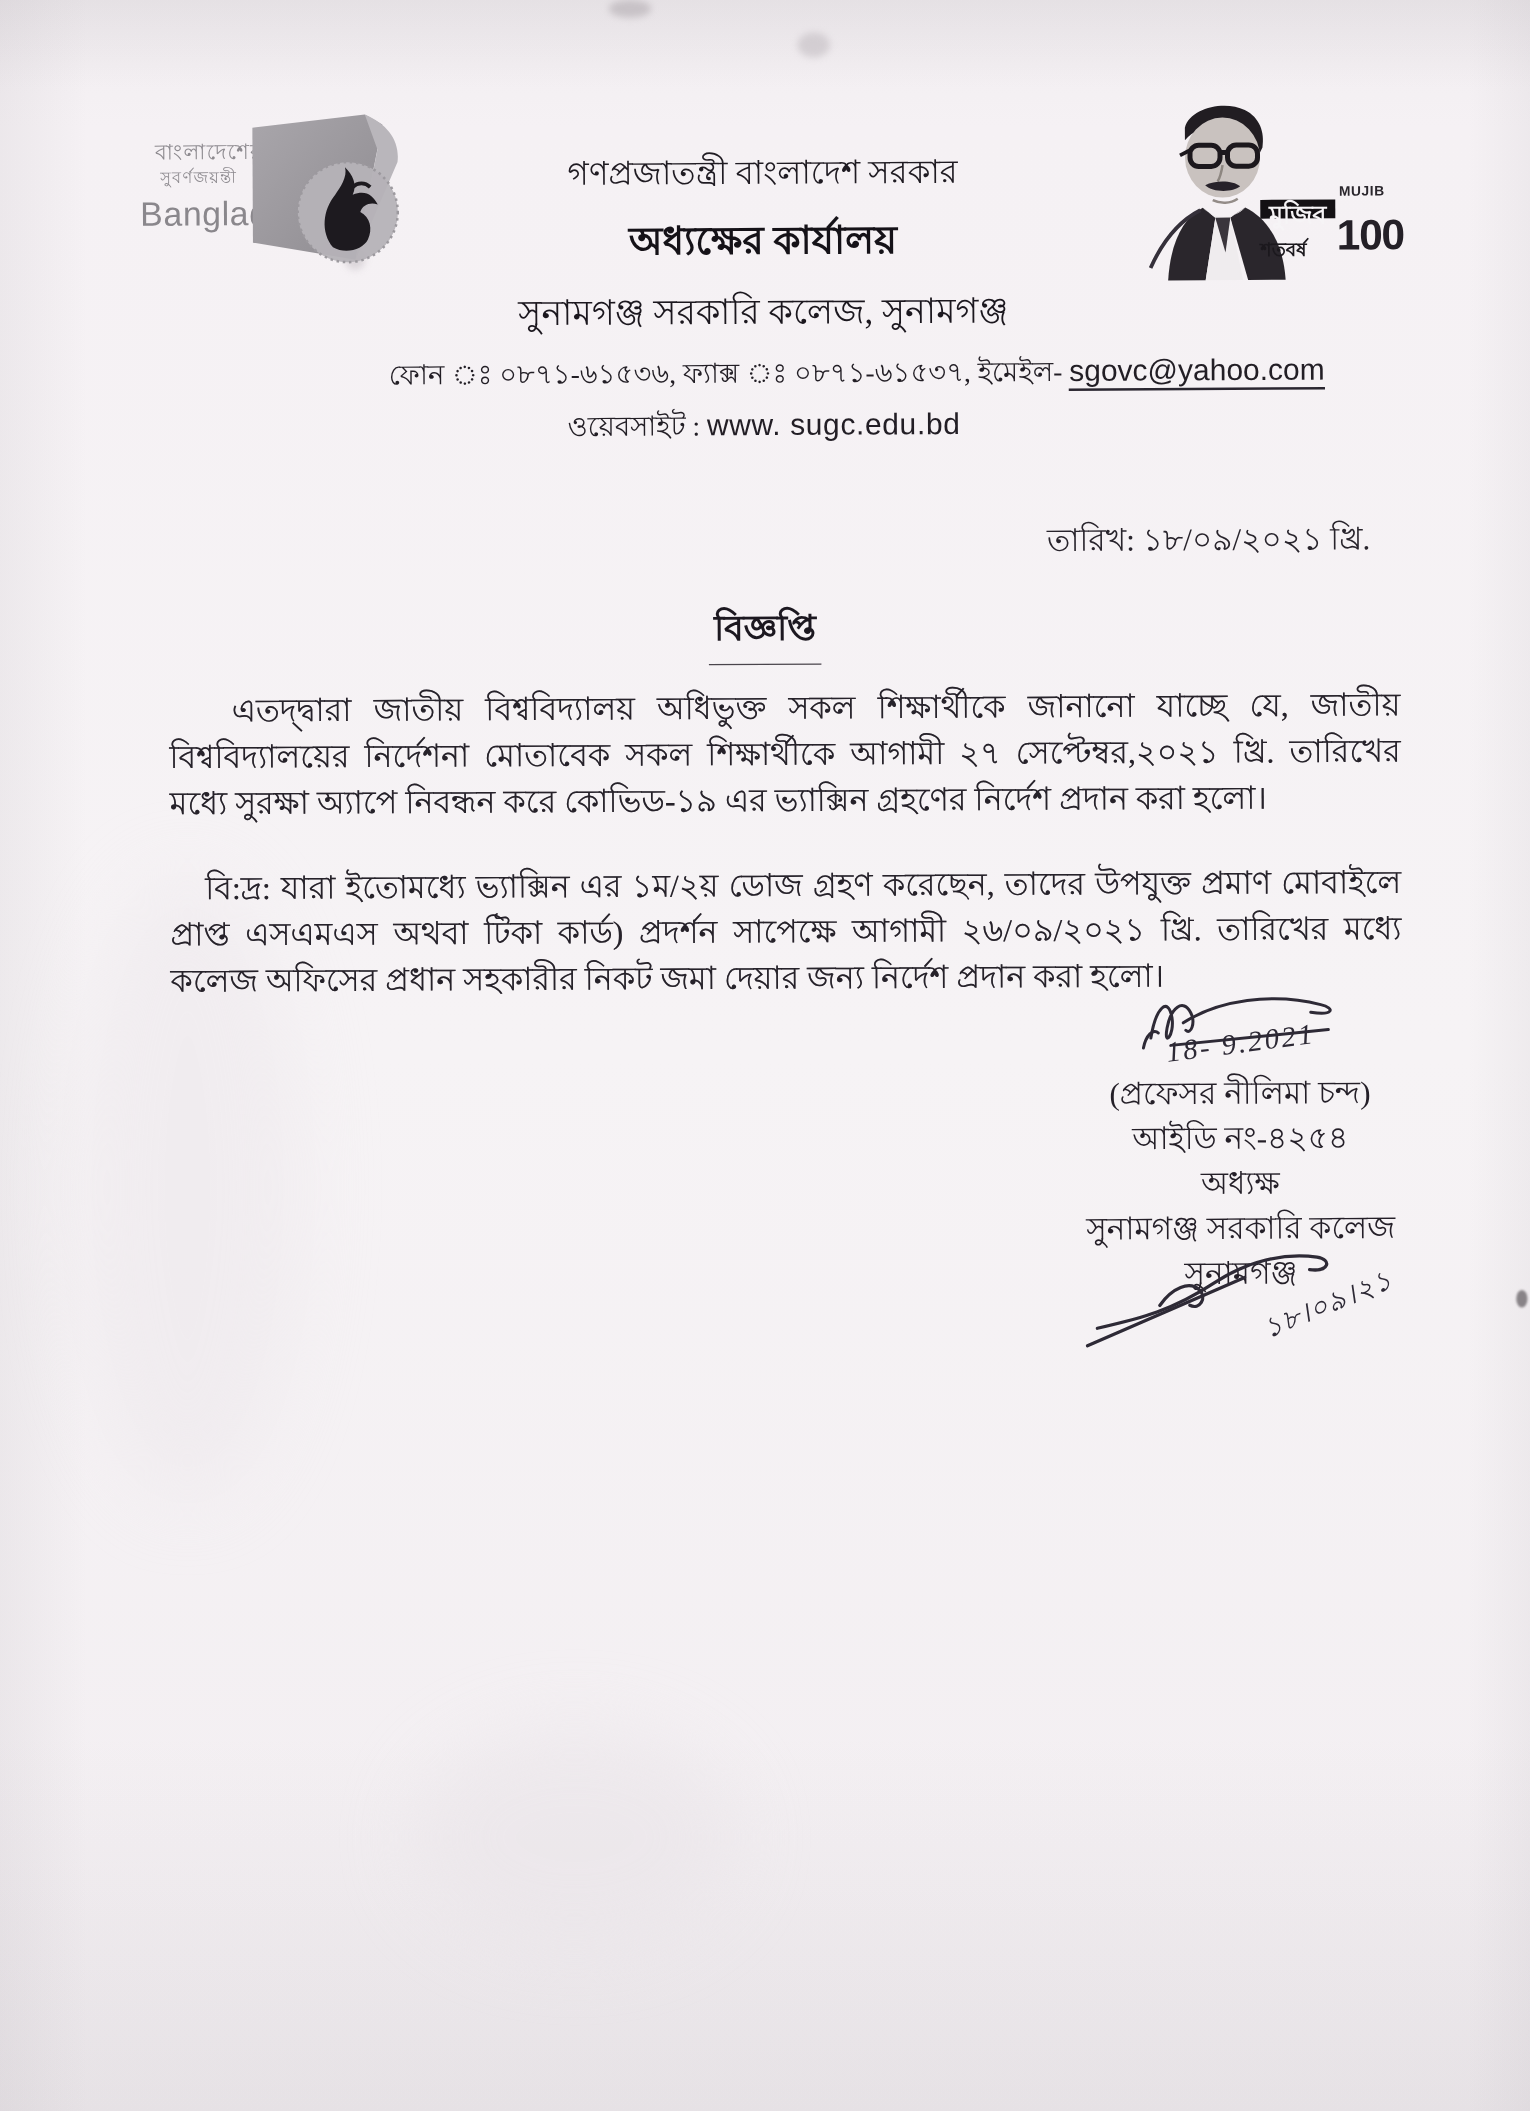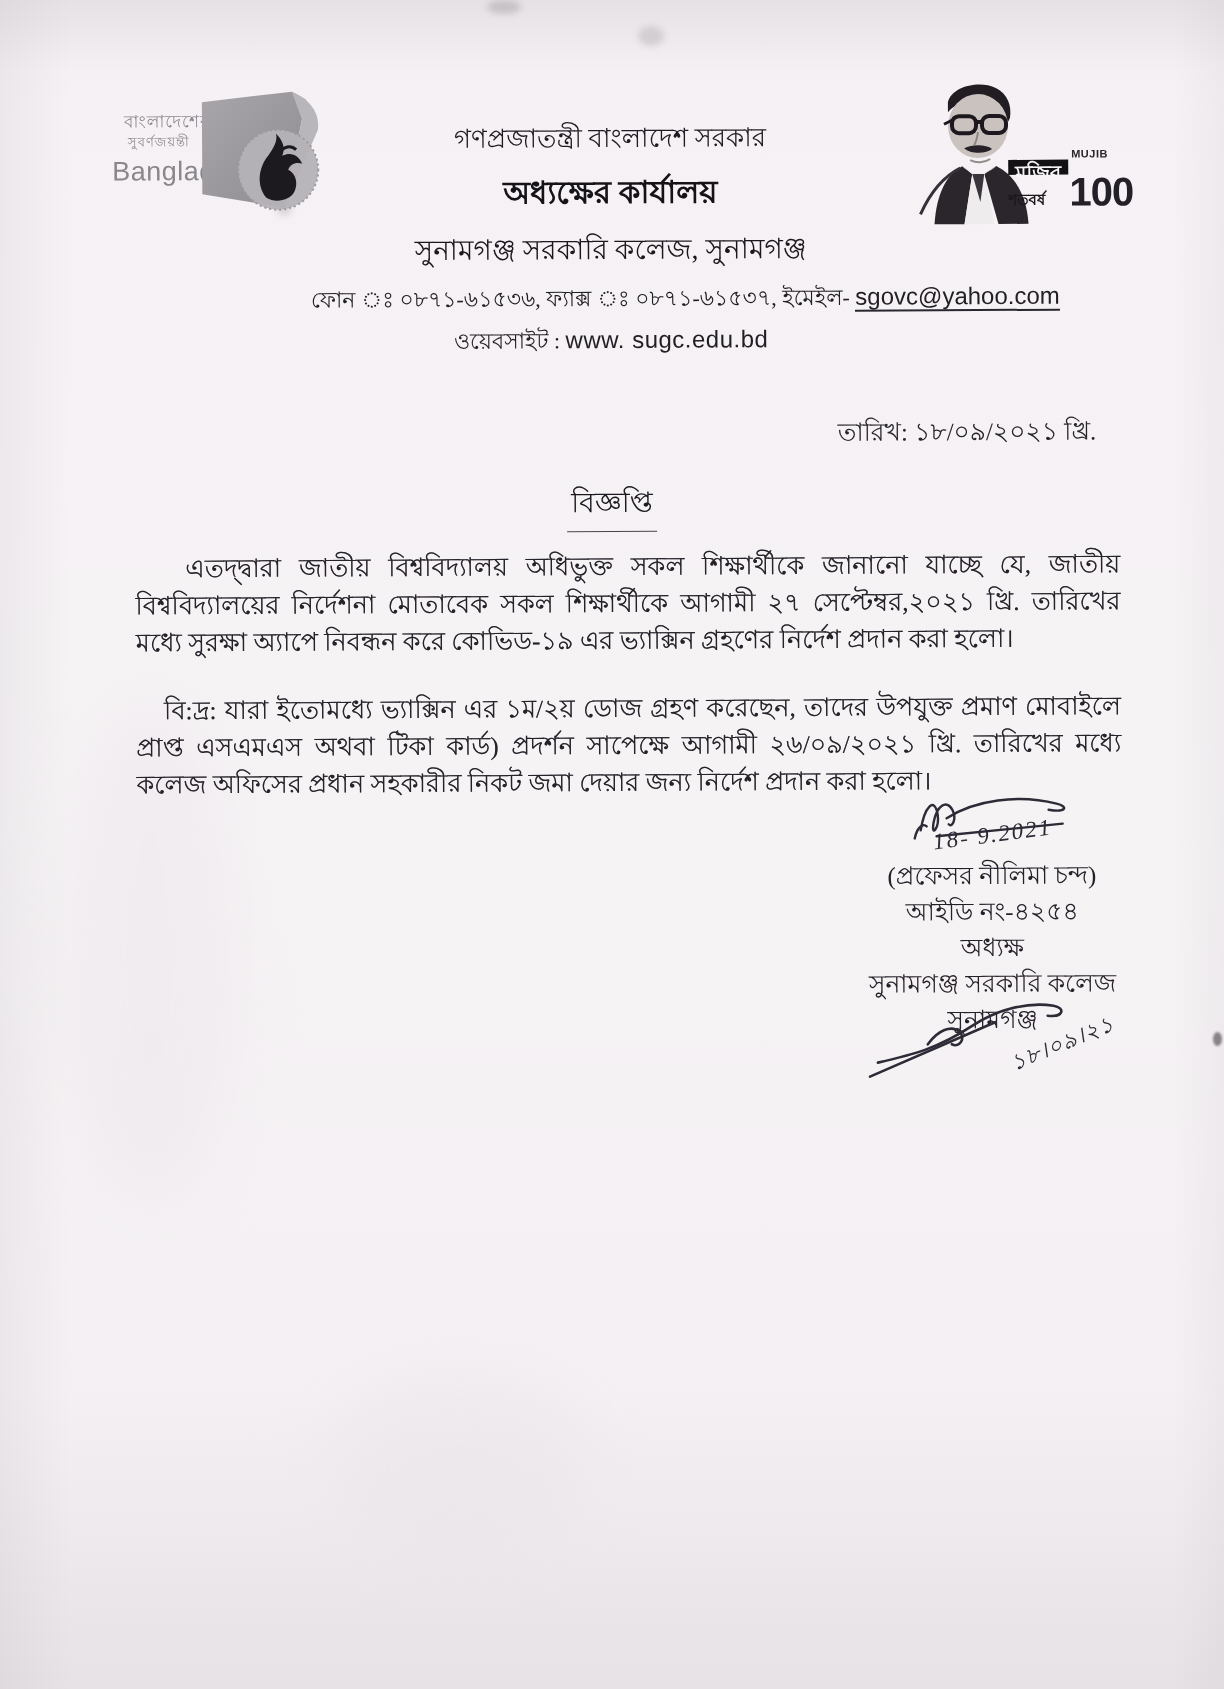--- a/index.html
+++ b/index.html
@@ -39,26 +39,26 @@
   .hc-contact{font-size:22px;color:#221e25;margin:0 0 5px 0;white-space:nowrap;}
   .hc-contact .email{font-family:"Liberation Sans",sans-serif;font-size:24px;border-bottom:2px solid #2a2630;padding-bottom:0px;}
   .hc-web{font-size:22px;color:#221e25;}
   .hc-web .site{font-family:"Liberation Sans",sans-serif;font-size:24px;letter-spacing:.5px;}
 
   .mujib{position:absolute;left:862px;top:76px;width:300px;height:155px;}
   .mujib svg{position:absolute;left:0;top:0;}
   .mujib .mbox{position:absolute;left:148px;top:86px;width:60px;height:15px;background:#141114;color:#f6f4f6;font-weight:bold;font-size:20px;text-align:center;line-height:27px;z-index:2;}
   .mujib .msub{position:absolute;left:148px;top:114px;width:60px;text-align:left;font-size:15px;font-weight:bold;color:#1b181d;z-index:2;}
   .mujib .mlatin{position:absolute;left:211px;top:74px;font-size:11px;font-weight:bold;color:#2a262c;font-family:"Liberation Sans",sans-serif;letter-spacing:.5px;z-index:2;}
-  .mujib .mnum{position:absolute;left:209px;top:96px;font-size:40px;font-weight:bold;color:#242027;font-family:"Liberation Sans",sans-serif;letter-spacing:-1px;z-index:2;}
+  .mujib .mnum{position:absolute;left:209px;top:96px;font-size:34px;font-weight:bold;color:#242027;font-family:"Liberation Sans",sans-serif;letter-spacing:-1px;z-index:2;}
 
   
   .date-line{position:absolute;left:838px;top:414px;font-size:25px;color:#28242c;white-space:nowrap;}
   .notice-title{position:absolute;left:0;top:481px;width:1224px;text-align:center;}
-  .notice-title span{display:inline-block;font-size:28px;font-weight:normal;color:#1c1820;border-bottom:1.5px solid #4a454c;padding:0 4px 3px 4px;}
+  .notice-title span{display:inline-block;font-size:28px;font-weight:bold;color:#1c1820;border-bottom:1.5px solid #4a454c;padding:0 4px 3px 4px;}
   .para{position:absolute;left:135px;width:985px;font-size:25.5px;line-height:37px;text-align:justify;color:#26222a;margin:0;text-shadow:0 0 .5px rgba(38,34,42,.45);}
   .para1{top:548px;text-indent:50px;}
   .para2{top:690px;text-indent:28px;}
 
   
   .sig-block{position:absolute;left:835px;top:780px;width:310px;text-align:center;}
   .sig-hand{position:relative;height:80px;}
   .sig-hand svg{position:absolute;left:70px;top:0;}
   .sig-hand .hdate{position:absolute;left:96px;top:44px;font-size:23px;color:#2d2935;transform:rotate(-7deg);font-style:italic;letter-spacing:2px;white-space:nowrap;}
   .sig-line{font-size:25px;color:#241f28;line-height:36px;}

